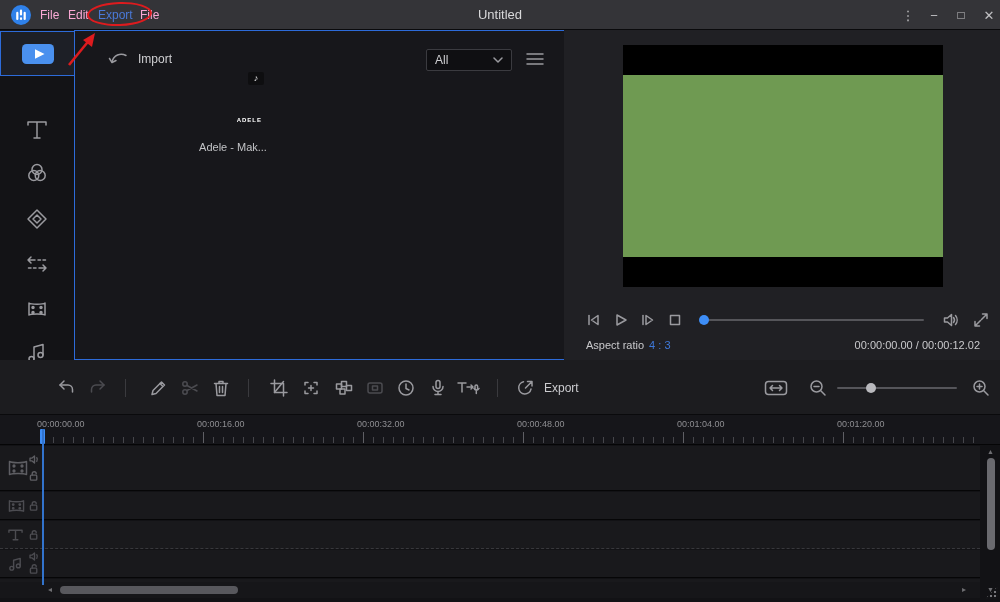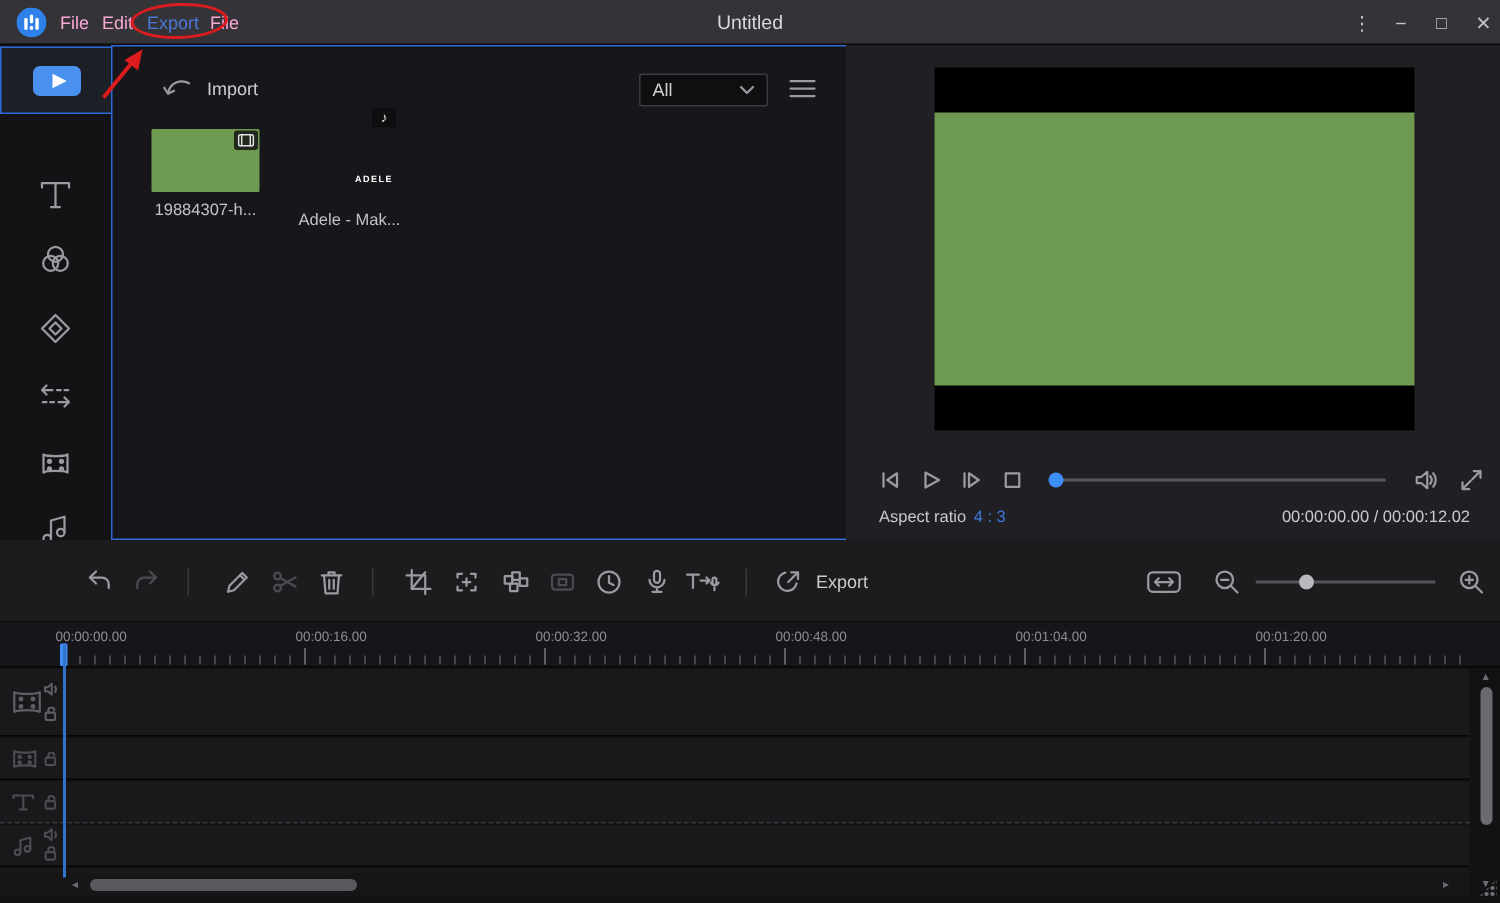--- a/index.html
+++ b/index.html
@@ -244,31 +244,20 @@
       <svg class="ic" viewBox="0 0 10 6" width="10" height="6">
           <path d="M1 1l4 4 4-4"></path>
         </svg>
     </div>
     <div class="listview-btn">
       <svg class="ic" viewBox="0 0 18 14" width="18" height="14">
           <path d="M1 2h16M1 7h16M1 12h16"></path>
         </svg>
     </div>
 
-    <div class="thumb t-video">
-      <div class="thumb-img scene">
-        <span class="badge">
-          <svg class="ic" viewBox="0 0 14 11" width="12" height="9" style="stroke:#e2e2e4; stroke-width:1.2;">
-              <rect x="1" y="1" width="12" height="9" rx="1.5"></rect>
-              <path d="M3.5 1v9M10.5 1v9"></path>
-            </svg>
-        </span>
-      </div>
-      <span class="thumb-label">19884307-h...</span>
-    </div>
 
     <div class="thumb t-audio">
       <div class="thumb-img art-adele">
         <span class="adele-text">ADELE</span>
         <span class="badge">
             <span class="badge-note">♪</span>
           </span>
       </div>
       <span class="thumb-label">Adele - Mak...</span>
     </div>

